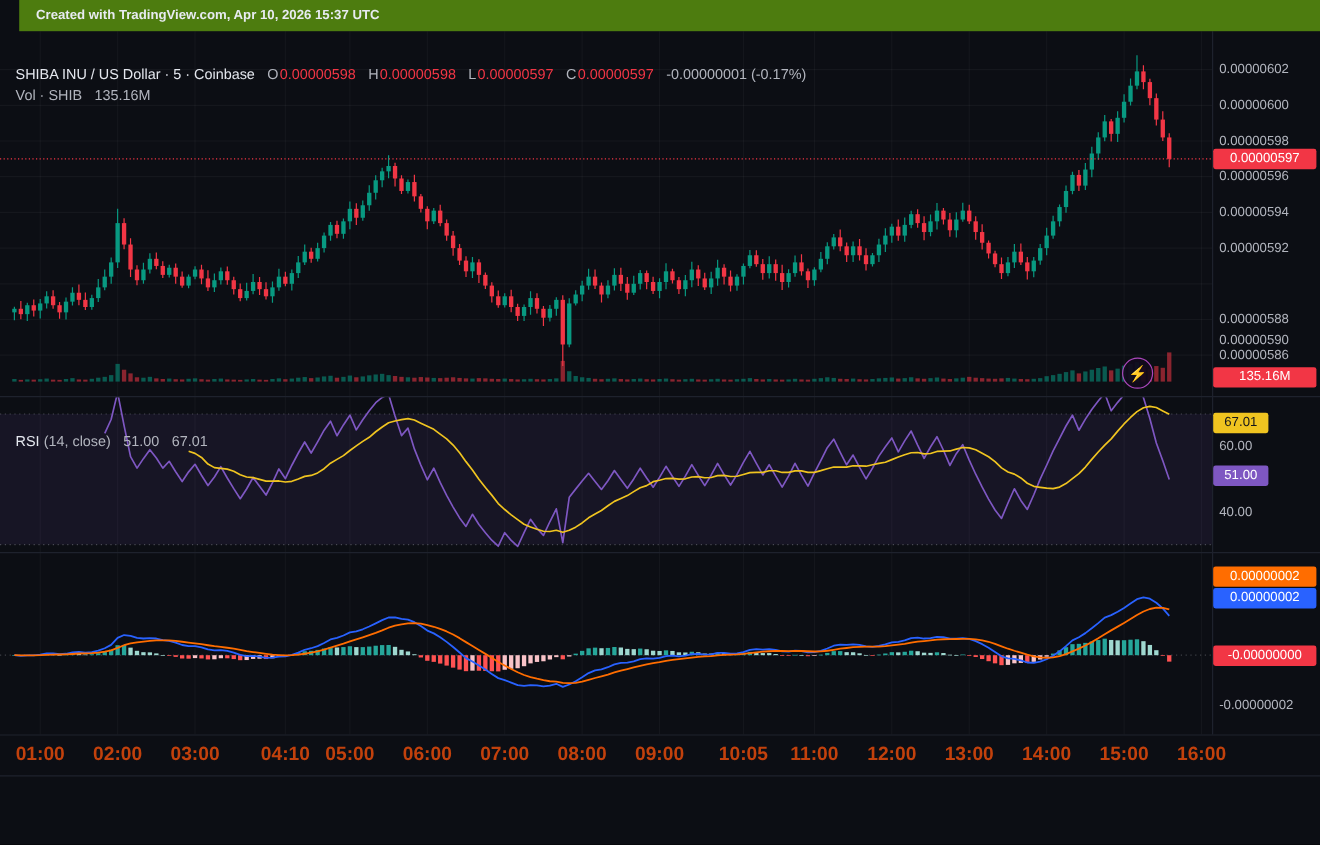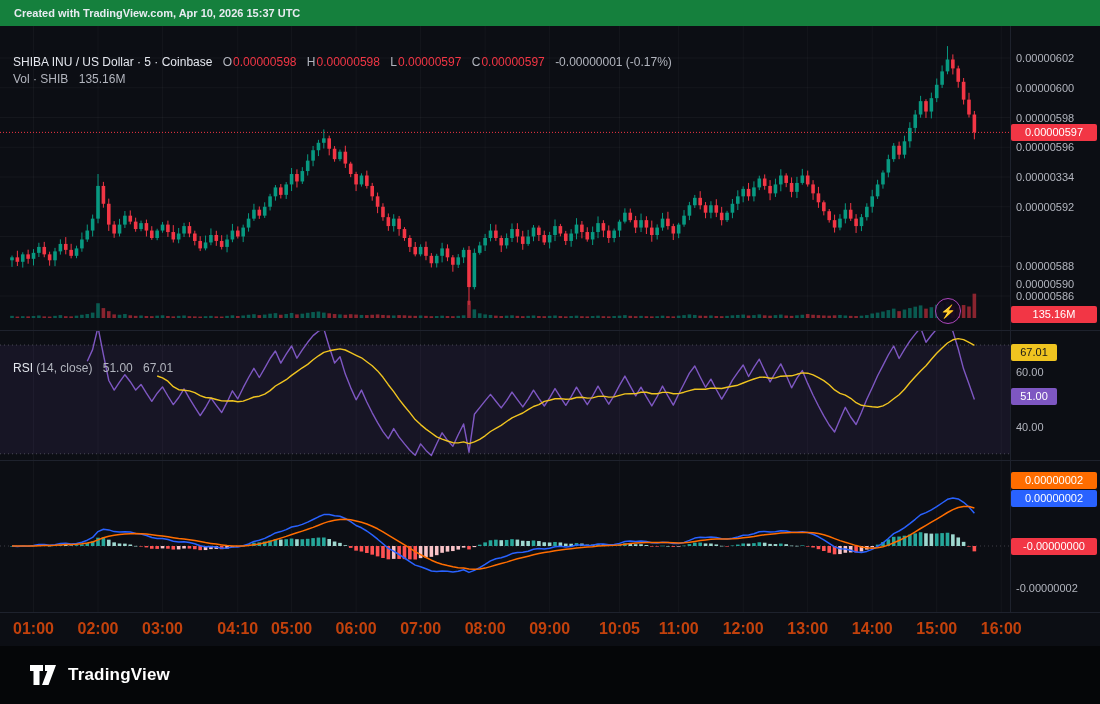--- a/index.html
+++ b/index.html
@@ -1,19 +1,19 @@
 <!DOCTYPE html>
 <html><head>
 <meta charset="utf-8">
 <style>
   html,body{margin:0;padding:0;background:#000;}
   #app{position:relative;width:1100px;height:704px;background:#0c0e14;overflow:hidden;
        font-family:"Liberation Sans",sans-serif;color:#b2b5be;}
-  .topbar{position:absolute;top:0;left:0;right:0;height:26px;line-height:26px;padding-left:14px;
-          font-size:11px;font-weight:bold;color:#e8ebf1;background:#15803d;z-index:5;}
+  .topbar{position:absolute;top:0;left:16px;right:0;height:26px;line-height:26px;padding-left:14px;
+          font-size:11px;font-weight:bold;color:#e8ebf1;background:#4d7c0f;z-index:5;}
   svg#chart-svg{position:absolute;top:0;left:0;z-index:1;}
   .legend{position:absolute;left:13px;font-size:12px;white-space:nowrap;z-index:4;margin-top:24px;}
   .legend .sym{color:#e4e7ee;}
   .legend .k{color:#b2b5be;margin-left:7px;}
   .legend .k0{color:#b2b5be;}
   .legend .v{margin-left:1px;}
   .red{color:#f23645;} .blue{color:#4a7dff;} .orange{color:#ff8c3a;}
   .purpletxt{color:#9b7dd8;} .yellowtxt{color:#e8c33f;}
   .legend-main{top:31px;} .legend-main2{top:48px;}
   .legend-rsi{top:337px;} .legend-macd{top:466px;}
@@ -822,21 +822,21 @@
         <line x1="0" x2="1100" y1="646.5" y2="646.5" stroke="#1e222d"></line>
         <line x1="1010.5" x2="1010.5" y1="26" y2="612" stroke="#1e222d"></line>
       </g>
   </svg>
 
   <div id="price-labels">
       <div class="axis-label" style="top: 51px;">0.00000602</div>
       <div class="axis-label" style="top: 80.75px;">0.00000600</div>
       <div class="axis-label" style="top: 110.5px;">0.00000598</div>
       <div class="axis-label" style="top: 140.25px;">0.00000596</div>
-      <div class="axis-label" style="top: 170px;">0.00000334</div>
+      <div class="axis-label" style="top: 170px;">0.00000594</div>
       <div class="axis-label" style="top: 199.75px;">0.00000592</div>
       <div class="axis-label" style="top: 234px; margin-top: 43px;">0.00000590</div>
       <div class="axis-label" style="top: 259.25px;">0.00000588</div>
       <div class="axis-label" style="top: 289px;">0.00000586</div>
     </div>
   <div id="time-labels">
       <div class="time-label" style="left: 33.5054px;">01:00</div>
       <div class="time-label" style="left: 98.0215px;">02:00</div>
       <div class="time-label" style="left: 162.538px;">03:00</div>
       <div class="time-label" style="left: 237.806px;">04:10</div>
@@ -883,23 +883,14 @@
   <div class="axis-label" style="top:420px">40.00</div>
   <div class="badge b-orange" style="top:472px">0.00000002</div>
   <div class="badge b-blue" style="top:490px">0.00000002</div>
   <div class="badge b-red" style="top:538px">-0.00000000</div>
   <div class="axis-label" style="top:581px">-0.00000002</div>
 
   <div class="flash">
     <span>⚡</span>
   </div>
 
-  <div class="bottom">
-    <span class="logo-mark">
-      <svg width="30" height="24" viewBox="0 0 30 24">
-        <path d="M2 2 h13 v6 h-3.5 v14 h-6 V8 H2 Z" fill="#ffffff"></path>
-        <path d="M17 2 h11 l-7.5 20 h-6.5 l5.3 -14 H17 Z" fill="#ffffff"></path>
-      </svg>
-    </span>
-    <span class="logo-text">TradingView</span>
-  </div>
 
 </div>
 
 </body></html>

